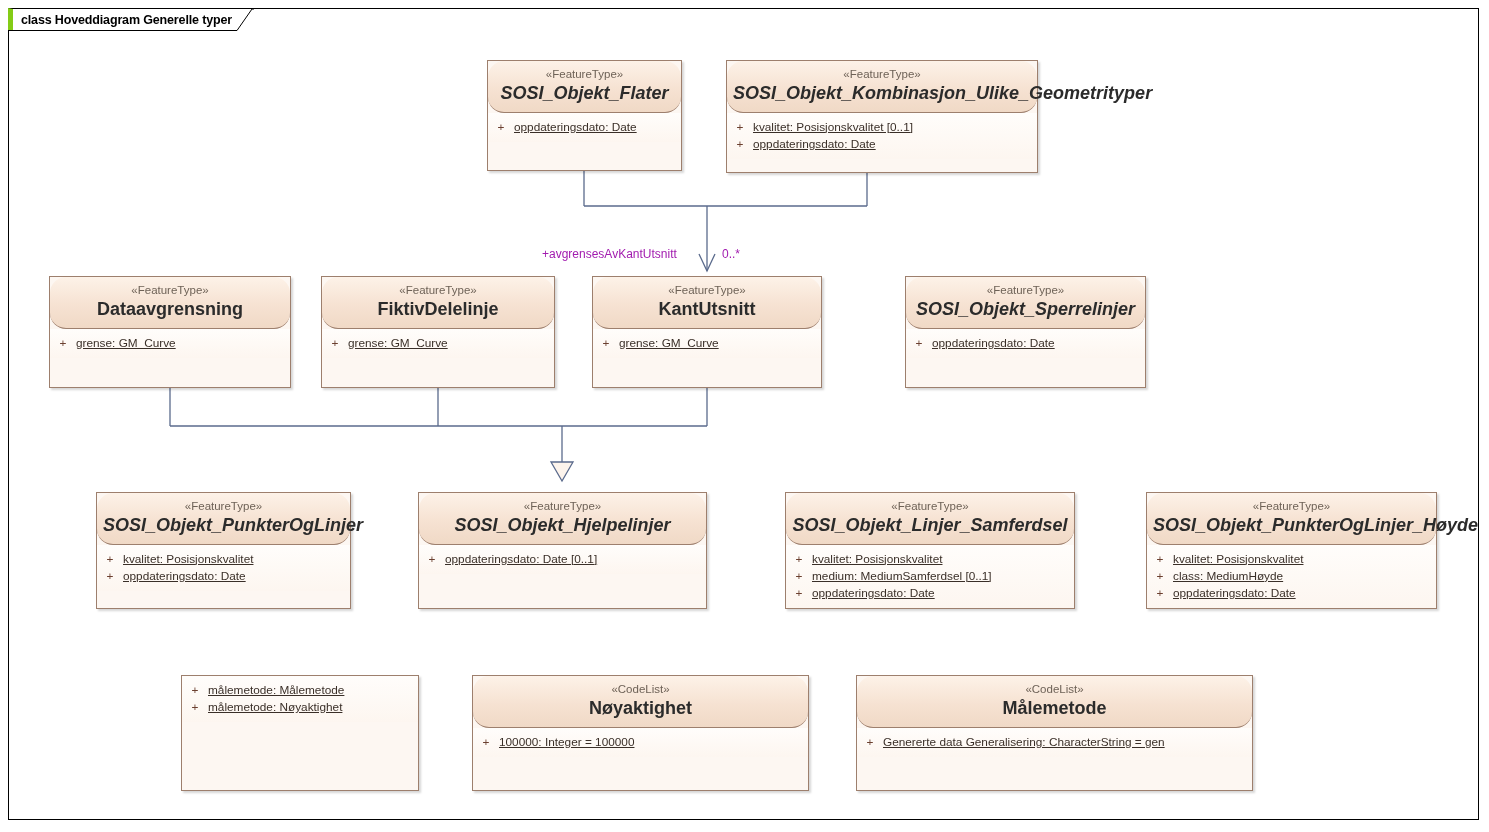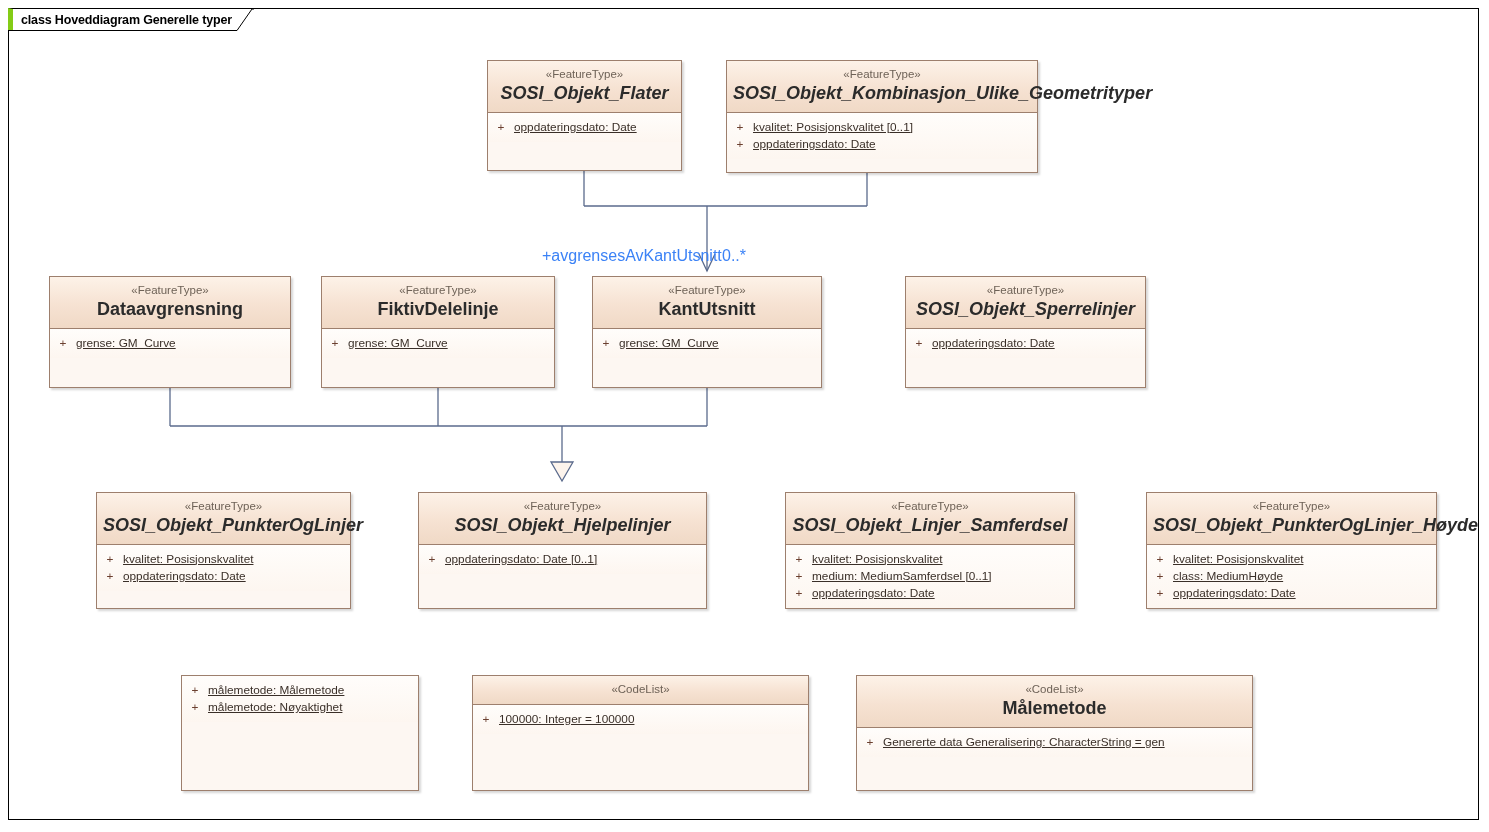--- a/index.html
+++ b/index.html
@@ -82,20 +82,21 @@
     box-shadow: 2px 2px 2px rgba(0,0,0,0.16);
     z-index: 3;
   }
   .uml .hdr {
     box-sizing: border-box;
     border-bottom: 1px solid #9d7f6d;
     background: linear-gradient(to bottom, #fdf2e8 0%, #f6e2d2 55%, #f0d9c6 100%);
     padding: 6px 6px 7px 6px;
     text-align: center;
     line-height: 1.28;
+    border-radius: 16px;
   }
   .uml .stereo {
     font-size: 11.5px;
     color: #6e6257;
     display: block;
     white-space: nowrap;
   }
   .uml .cname {
     font-size: 18px;
     font-weight: bold;
@@ -134,22 +135,22 @@
     left: 0;
     top: 0;
     width: 1489px;
     height: 832px;
     z-index: 2;
     pointer-events: none;
   }
 
   .edge-label {
     position: absolute;
-    font-size: 16px;
-    color: #3b82f6;
+    font-size: 12px;
+    color: #a21caf;
     white-space: nowrap;
     z-index: 4;
     text-align: right;
   }
 </style>
 </head>
 <body>
 
 <div id="canvas">
 
@@ -351,20 +352,21 @@
       <div class="attr">
         <span class="vis">+</span>
         <span class="sig">målemetode: Nøyaktighet</span>
       </div>
     </div>
   </div>
 
   <div class="uml" style="left:472px; top:675px; width:337px; height:116px;">
     <div class="hdr">
       <span class="stereo">«CodeList»</span>
+      <span class="cname">Nøyaktighet</span>
     </div>
     <div class="body">
       <div class="attr">
         <span class="vis">+</span>
         <span class="sig">100000: Integer = 100000</span>
       </div>
     </div>
   </div>
 
   <div class="uml" style="left:856px; top:675px; width:397px; height:116px;">

